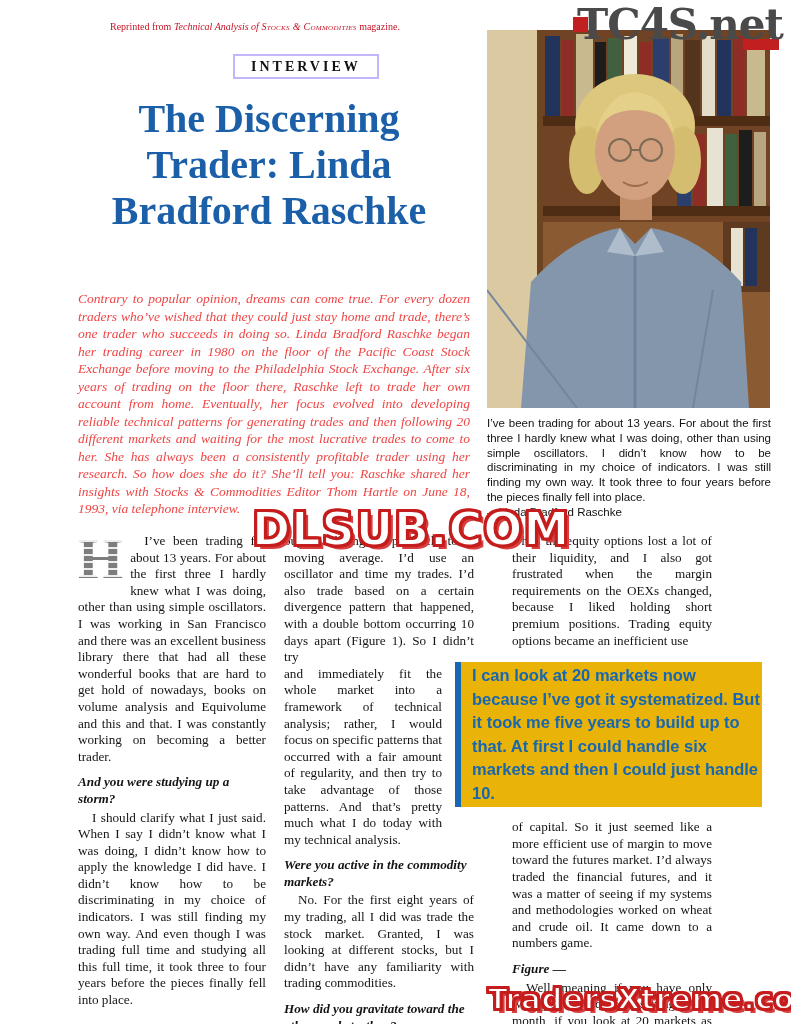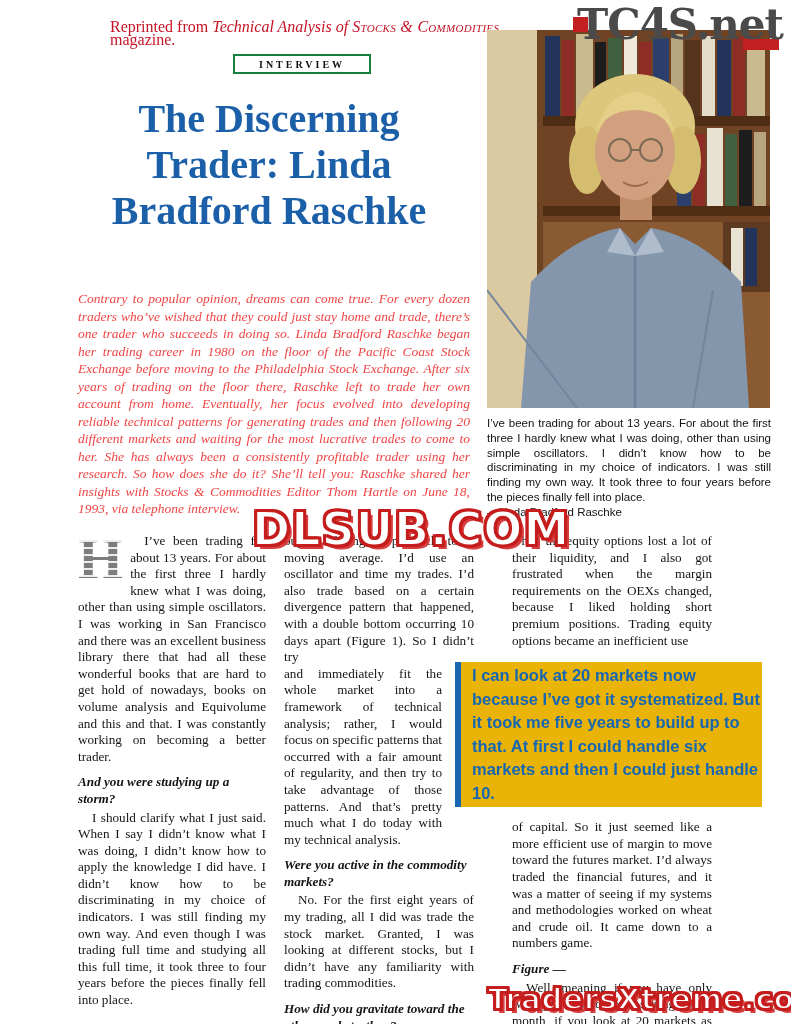--- a/index.html
+++ b/index.html
@@ -3,37 +3,37 @@
 <meta charset="utf-8">
 <style>
   html,body{margin:0;padding:0;background:#9b9b9b;}
   .page{
     position:relative;width:791px;height:1024px;margin:0 auto;
     background:#ffffff;overflow:hidden;
     font-family:"Liberation Serif",serif;color:#141414;
   }
   
   .masthead{position:absolute;left:110px;top:20px;width:400px;color:#c41425;}
-  .reprint-line{font-size:16px;line-height:13px;}
+  .reprint-line{font-size:10px;line-height:13px;}
   .reprint-line .it{font-style:italic;}
   .reprint-line .sc{font-style:italic;font-variant:small-caps;letter-spacing:.3px;}
   .copyright-line{font-size:9.5px;line-height:13px;}
   .wm-top{
     position:absolute;right:8px;top:2px;height:48px;
     font-family:"DejaVu Serif","Liberation Serif",serif;
     font-weight:bold;font-size:42px;line-height:46px;color:#4a4a4a;letter-spacing:-1px;
   }
   .wm-top .wm-text{position:relative;z-index:2;}
   .wm-accent{position:absolute;background:#c22020;z-index:1;}
   .wm-accent-1{width:15px;height:15px;left:-4px;top:15px;}
   .wm-accent-2{width:36px;height:11px;right:4px;bottom:0;}
   .section-box{
     position:absolute;left:233px;top:54px;
-    border:2px solid #15803d;padding:3px 24px 2px;
-    font-size:10px;font-weight:bold;letter-spacing:3px;color:#111;background:#fff;
+    border:2px solid #c4b5fd;padding:3px 16px 2px;
+    font-size:14px;font-weight:bold;letter-spacing:3px;color:#111;background:#fff;
   }
   
   .title{
     position:absolute;left:70px;top:96px;width:398px;margin:0;
     text-align:center;color:#1a5fa8;font-weight:bold;
     font-size:40px;line-height:46px;font-family:"Liberation Serif",serif;
   }
   .title .title-line{display:block;}
   .intro{
     position:absolute;left:78px;top:290px;width:392px;margin:0;

